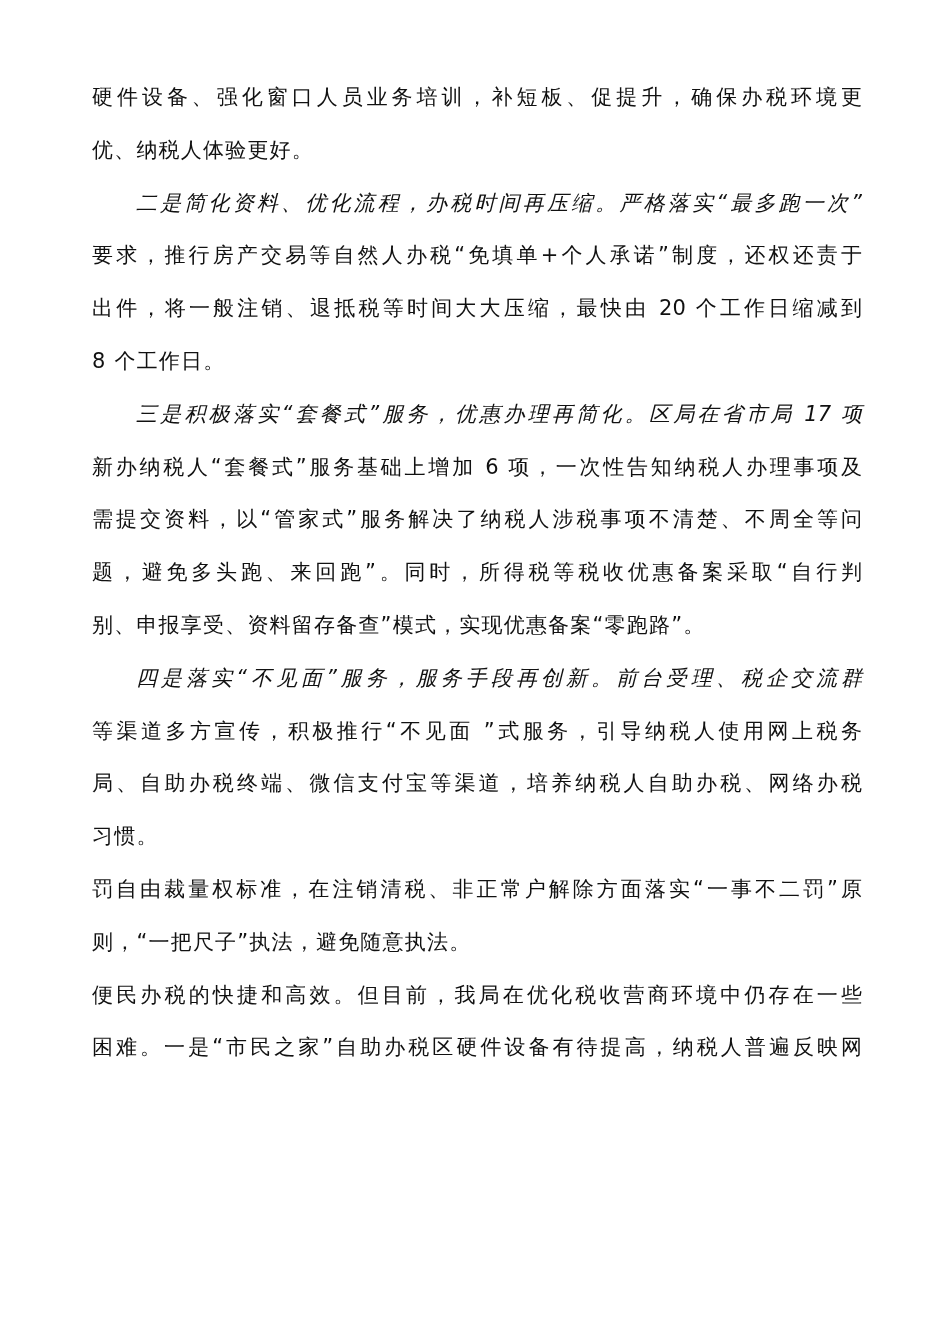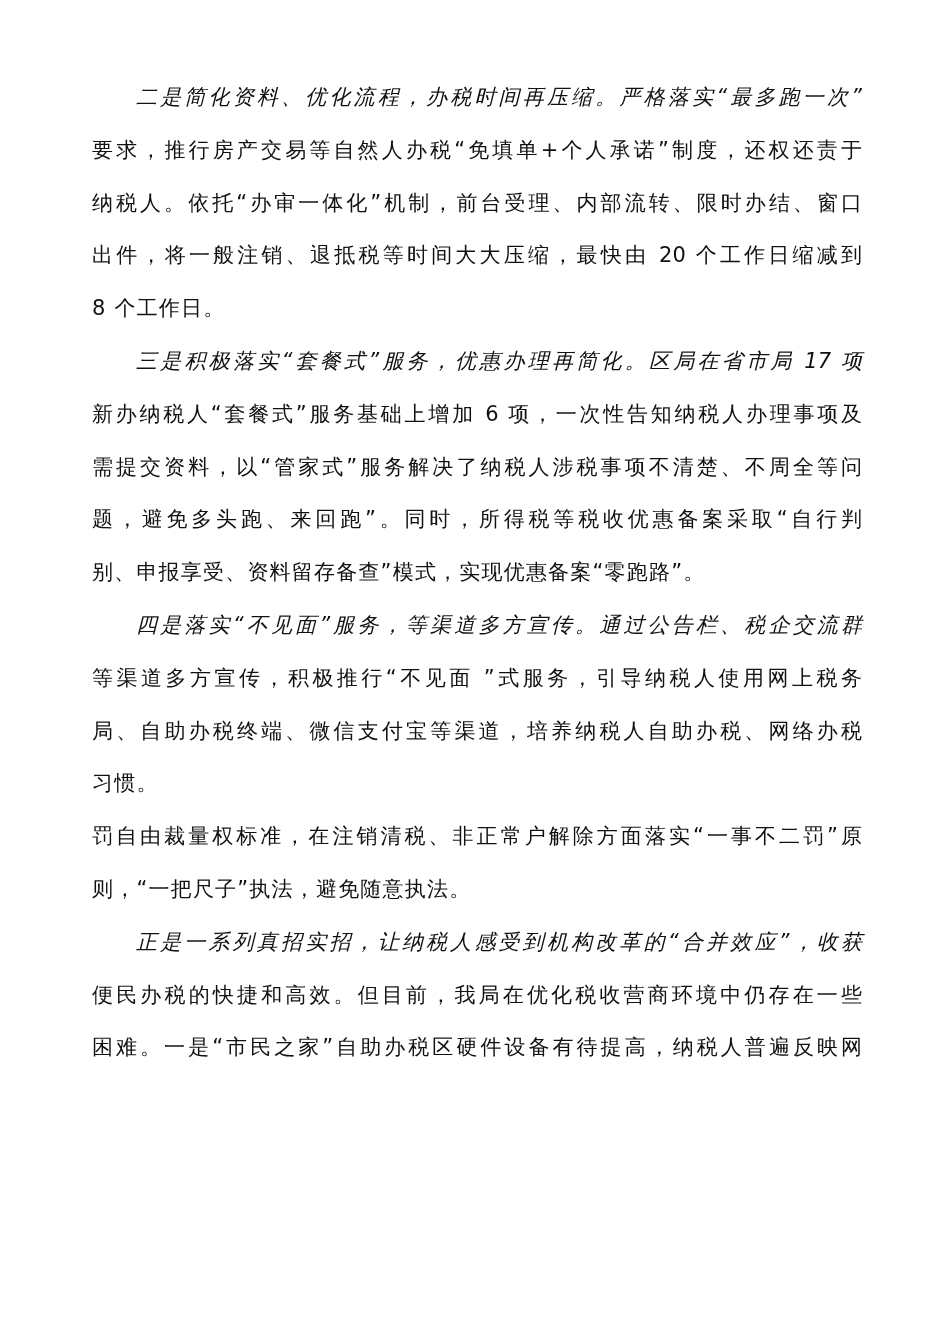--- a/index.html
+++ b/index.html
@@ -36,48 +36,50 @@
     .line.indent {
       padding-left: 44px;
       font-style: italic;
     }
   </style>
 </head>
 <body>
 
 <div class="page">
 
+  <div>
+    <div class="line justify">硬件设备、强化窗口人员业务培训，补短板、促提升，确保办税环境更</div>
+    <div class="line">优、纳税人体验更好。</div>
+  </div>
 
   <div>
     <div class="line justify indent">二是简化资料、优化流程，办税时间再压缩。严格落实“最多跑一次”</div>
     <div class="line justify">要求，推行房产交易等自然人办税“免填单+个人承诺”制度，还权还责于</div>
-    <div class="line justify">纳税人。依托“办审一体化”机制，前台受理、内部流转、限时办结、窗口</div>
     <div class="line justify">出件，将一般注销、退抵税等时间大大压缩，最快由 20 个工作日缩减到</div>
     <div class="line">8 个工作日。</div>
   </div>
 
   <div>
     <div class="line justify indent">三是积极落实“套餐式”服务，优惠办理再简化。区局在省市局 17 项</div>
     <div class="line justify">新办纳税人“套餐式”服务基础上增加 6 项，一次性告知纳税人办理事项及</div>
     <div class="line justify">需提交资料，以“管家式”服务解决了纳税人涉税事项不清楚、不周全等问</div>
     <div class="line justify">题，避免多头跑、来回跑”。同时，所得税等税收优惠备案采取“自行判</div>
     <div class="line">别、申报享受、资料留存备查”模式，实现优惠备案“零跑路”。</div>
   </div>
 
   <div>
-    <div class="line justify indent">四是落实“不见面”服务，等渠道多方宣传。通过公告栏、税企交流群</div>
+    <div class="line justify indent">四是落实“不见面”服务，服务手段再创新。前台受理、税企交流群</div>
     <div class="line justify">等渠道多方宣传，积极推行“不见面 ”式服务，引导纳税人使用网上税务</div>
     <div class="line justify">局、自助办税终端、微信支付宝等渠道，培养纳税人自助办税、网络办税</div>
     <div class="line">习惯。</div>
   </div>
 
   <div>
     <div class="line justify">罚自由裁量权标准，在注销清税、非正常户解除方面落实“一事不二罚”原</div>
     <div class="line">则，“一把尺子”执法，避免随意执法。</div>
   </div>
 
   <div>
-    <div class="line justify indent">正是一系列真招实招，让纳税人感受到机构改革的“合并效应”，收获</div>
     <div class="line justify">便民办税的快捷和高效。但目前，我局在优化税收营商环境中仍存在一些</div>
     <div class="line justify">困难。一是“市民之家”自助办税区硬件设备有待提高，纳税人普遍反映网</div>
   </div>
 
 </div>
 
 </body></html>

